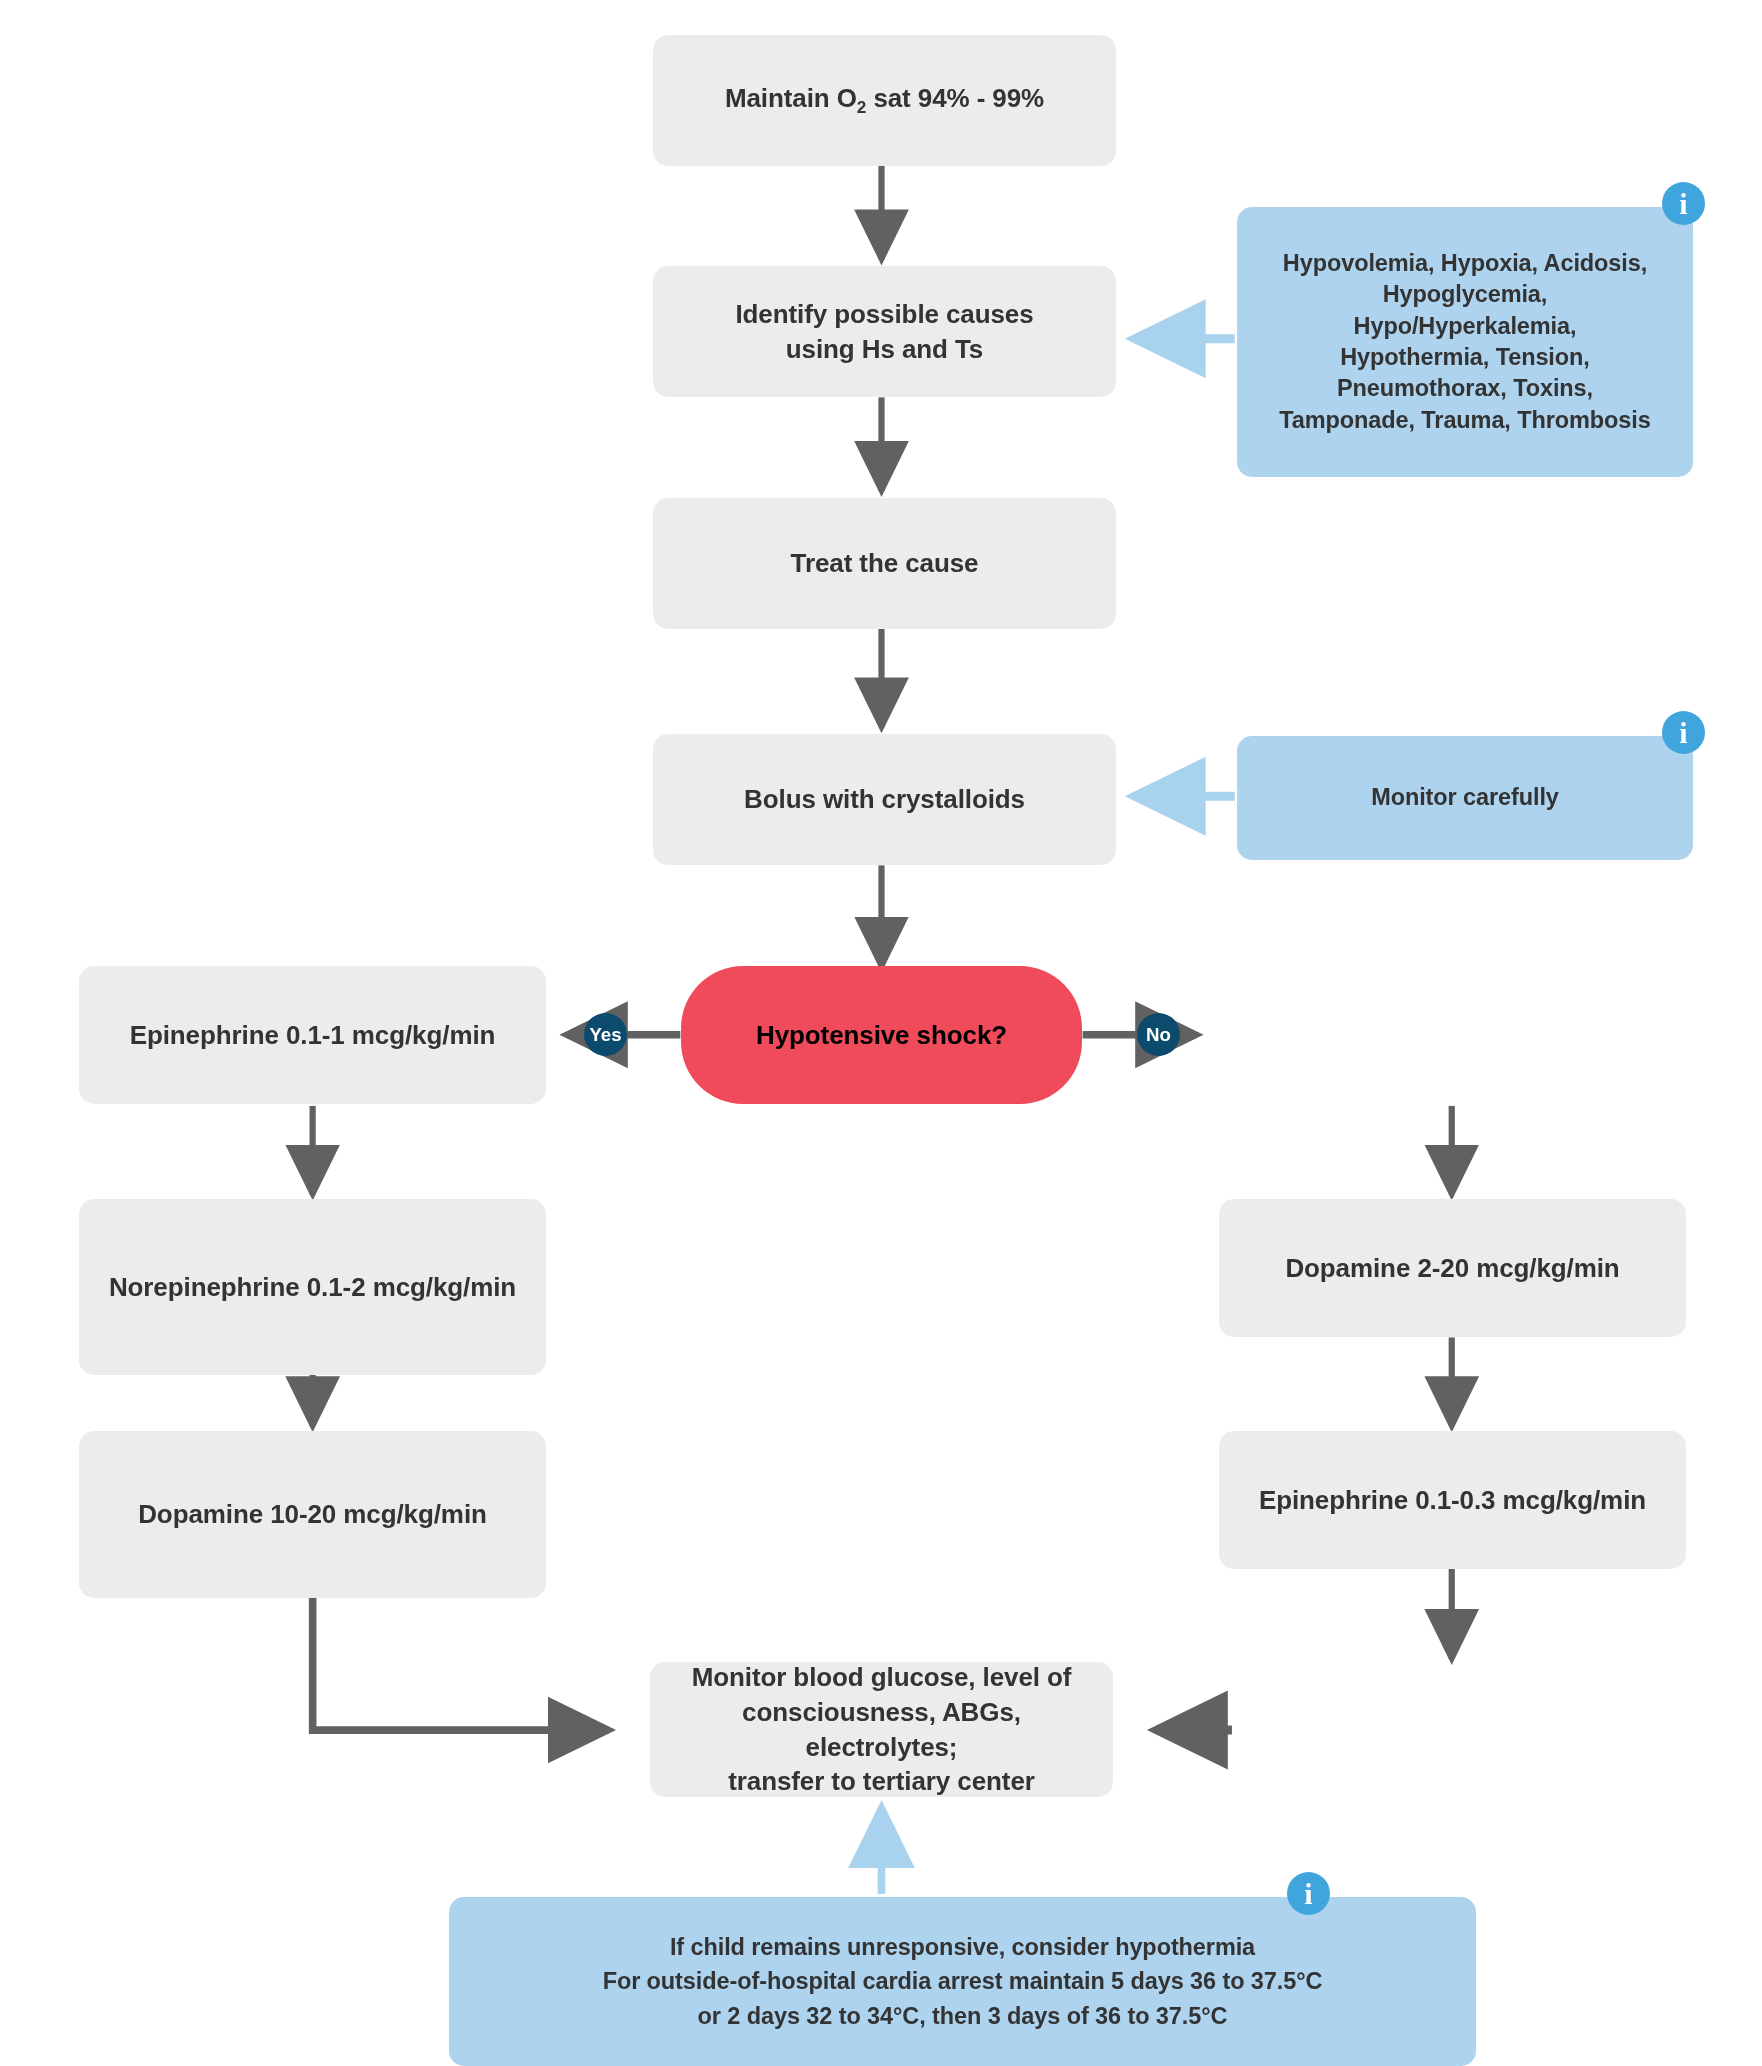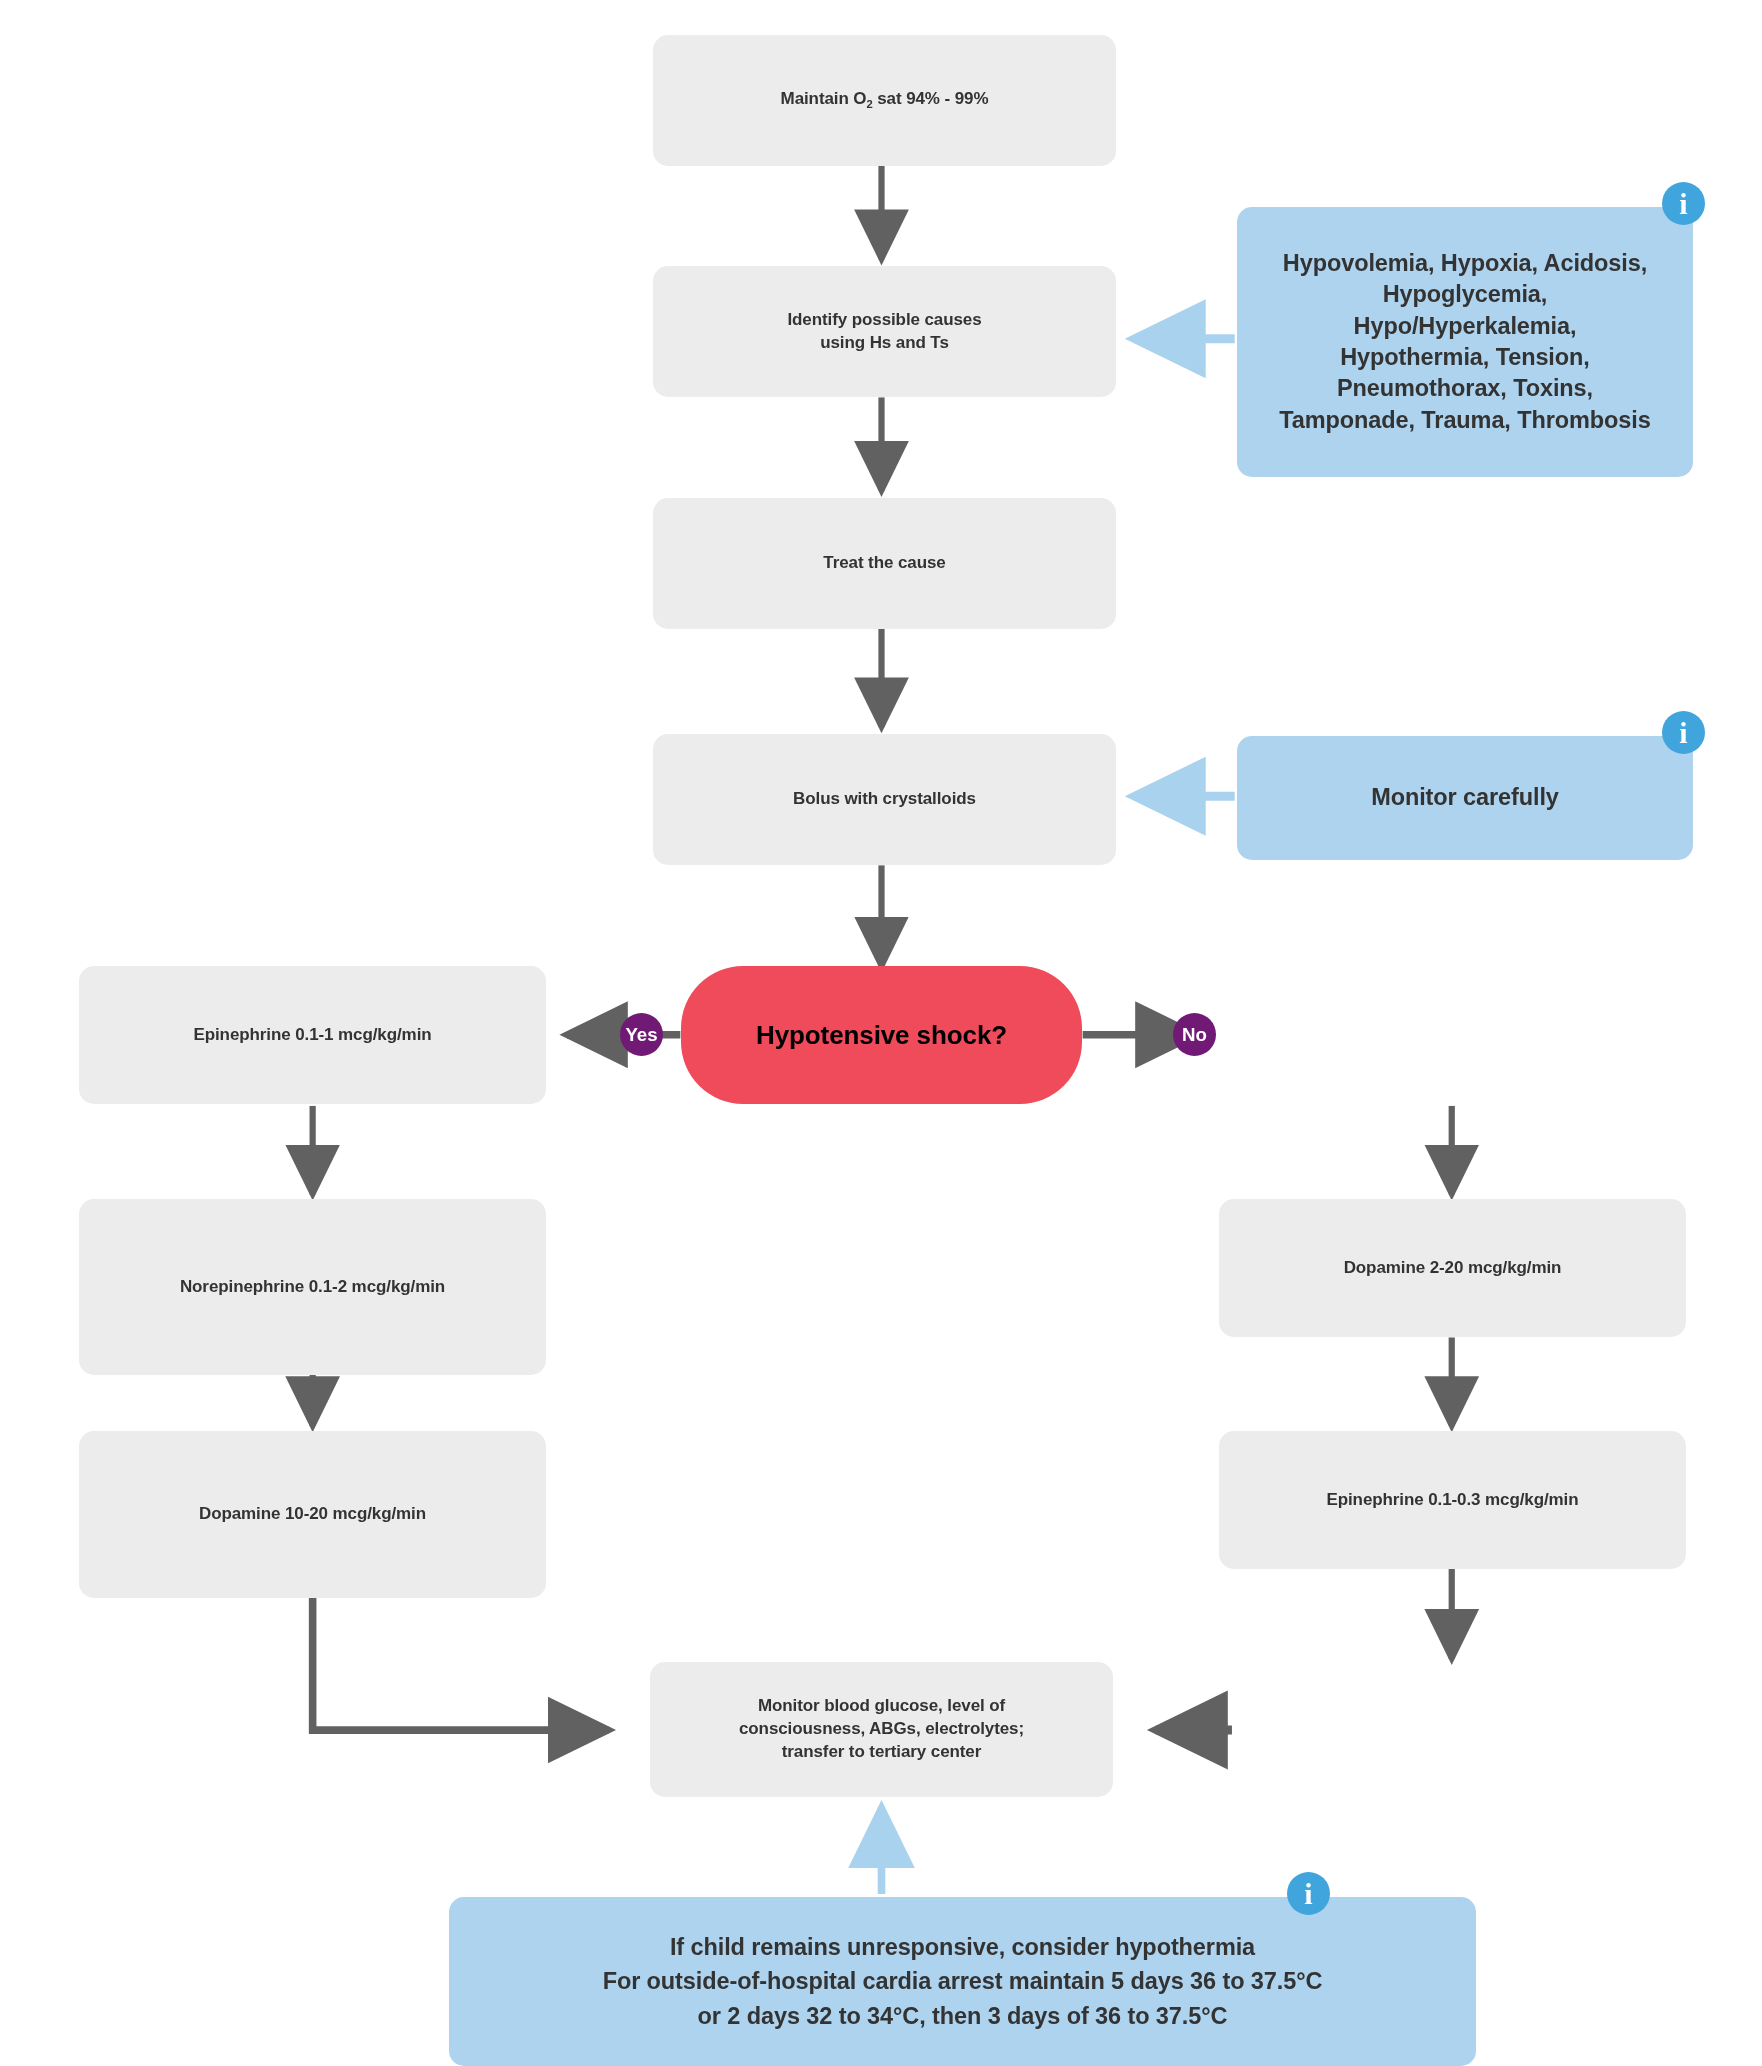--- a/index.html
+++ b/index.html
@@ -35,21 +35,21 @@
     text-align: center;
     border-radius: 15px;
     padding: 7px 18px;
     font-weight: bold;
     line-height: 1.34;
     letter-spacing: -0.1px;
   }
   .node.process {
     background: #ececec;
     color: #333333;
-    font-size: 17px;
+    font-size: 26px;
   }
   .node.decision {
     background: #ef4b5b;
     color: #000000;
     font-size: 26px;
     border-radius: 62px;
   }
   .node.note {
     background: #aed3ee;
     color: #333333;
@@ -72,29 +72,28 @@
     font-family: "Liberation Serif", serif;
     line-height: 1;
     z-index: 6;
   }
 
   .branch-label {
     position: absolute;
     width: 43px;
     height: 43px;
     border-radius: 50%;
-    background: #701a75;
+    background: #0c4a6e;
     color: #ffffff;
     display: flex;
     align-items: center;
     justify-content: center;
     font-size: 18.7px;
     font-weight: bold;
     z-index: 5;
-    margin-left: 36px;
   }
 
   .sub { font-size: 0.66em; vertical-align: sub; }
 </style>
 </head>
 <body>
 
 <div id="canvas">
 
   <svg class="edges" viewBox="0 0 2550 2989" xmlns="http://www.w3.org/2000/svg">

